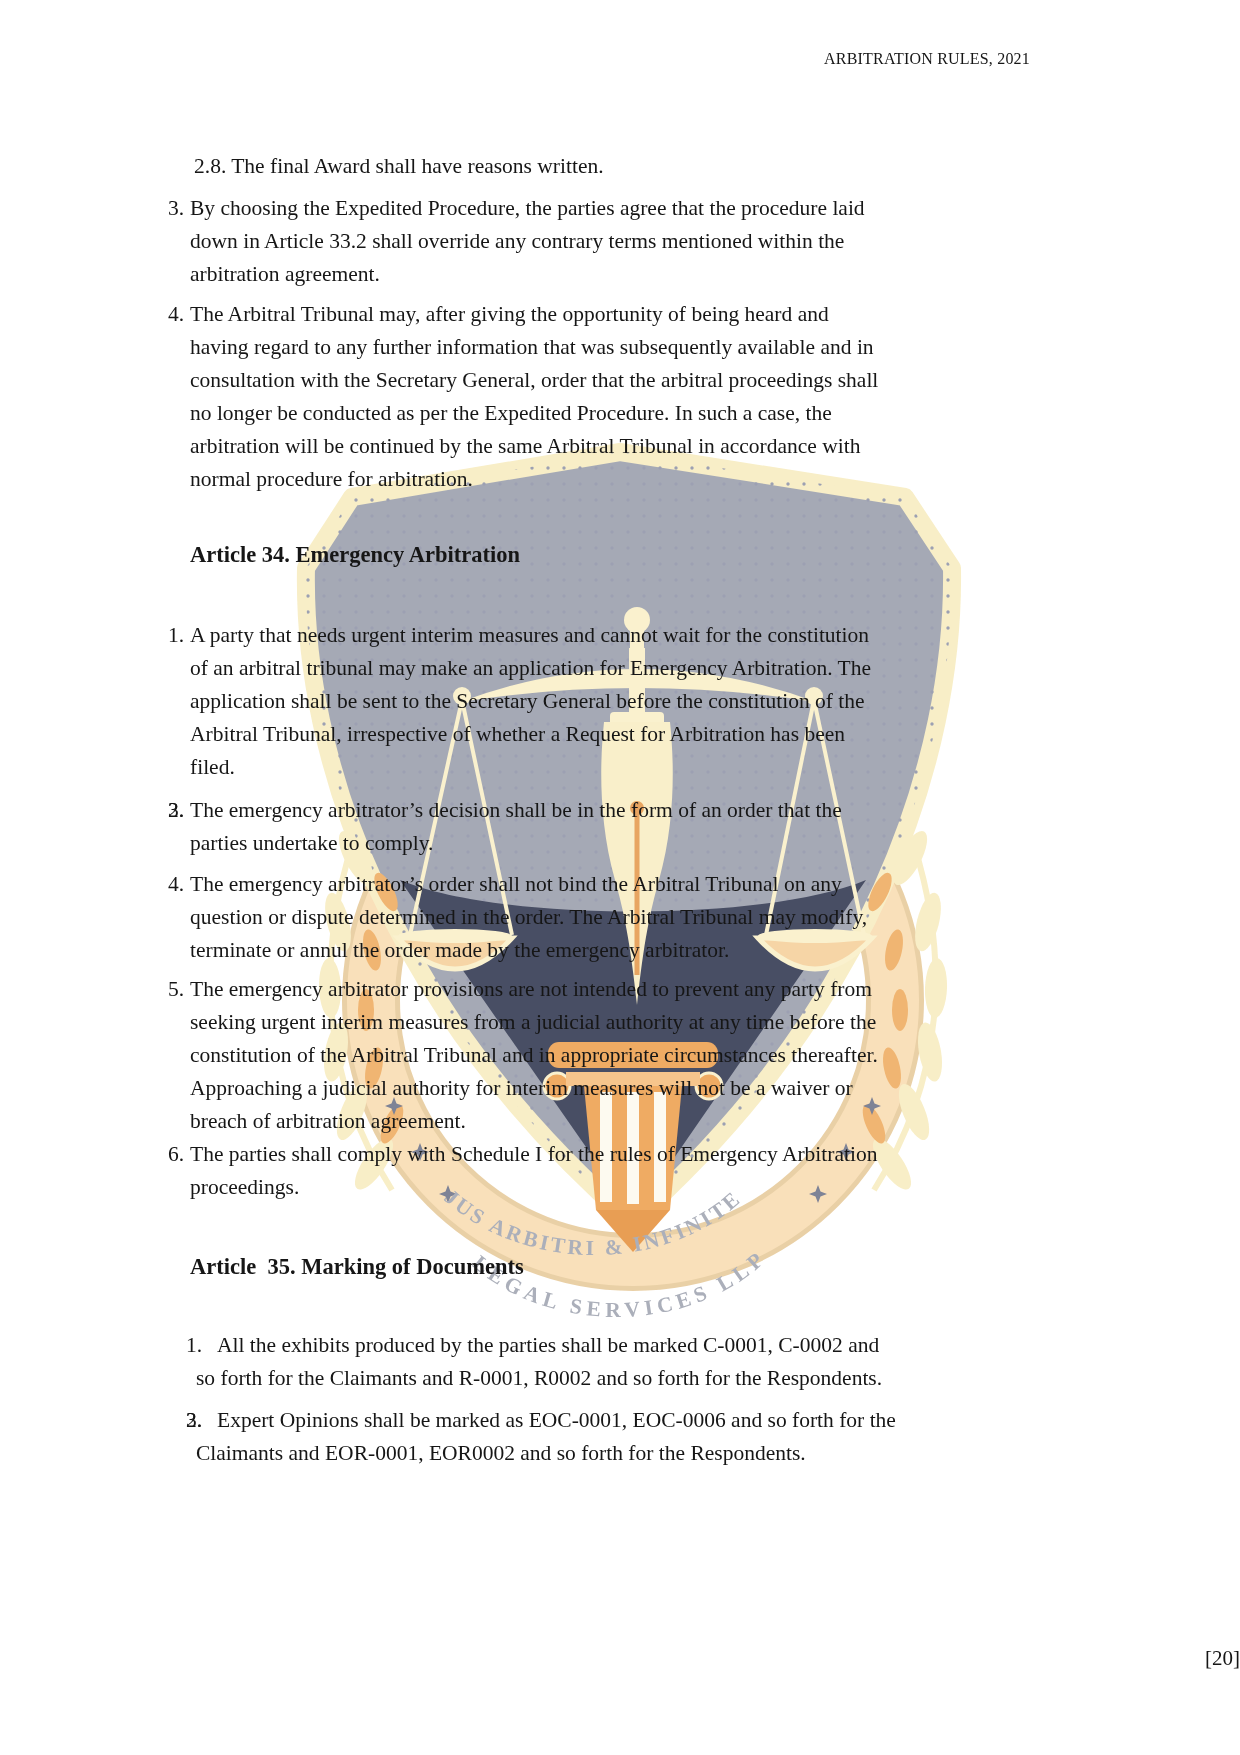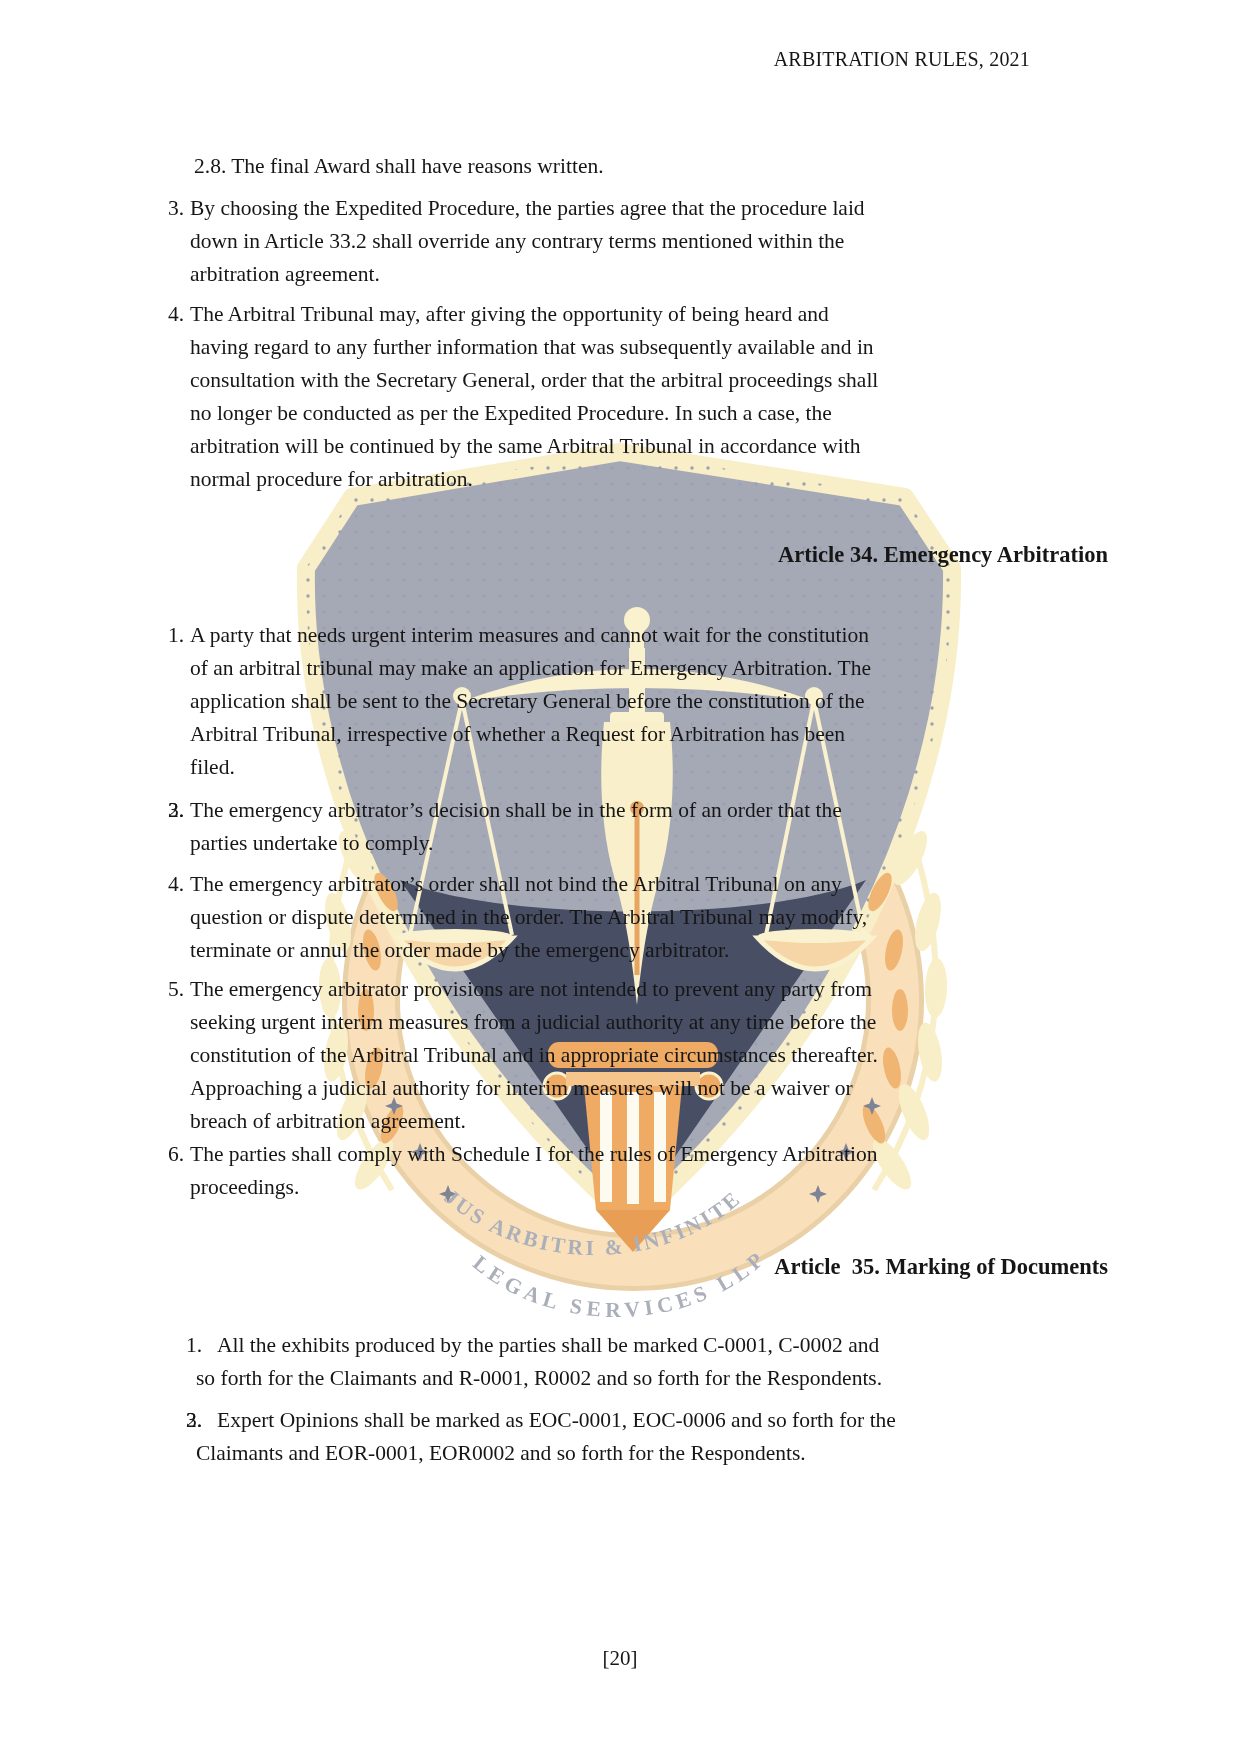--- a/index.html
+++ b/index.html
@@ -15,21 +15,21 @@
   .watermark {
     position:absolute;
     left:280px; top:430px;
     z-index:0;
     opacity:.97;
   }
   .header {
     position:absolute;
     top:46px; left:0; right:210px;
     text-align:right;
-    font-size:20px;
+    font-size:16px;
     line-height:26px;
     z-index:1;
     letter-spacing:.2px;
   }
   .content {
     position:absolute;
     left:168px; top:150px;
     width:940px;
     font-size:21.5px;
     line-height:33px;
@@ -39,27 +39,26 @@
   .item { position:relative; padding-left:22px; }
   .item .num { position:absolute; left:0; top:0; }
   .sub28 { padding-left:26px;font-family:Liberation Serif, serif; }
   .item35 { position:relative; padding-left:28px; text-indent:21px; }
   .item35 .num { position:absolute; left:18px; top:0; text-indent:0; }
   .heading {
     font-weight:bold;
     font-size:22.5px;
     line-height:33px;
     margin-left:22px;
-    text-align:right;
   }
   .footer {
     position:absolute;
     left:0; width:100%;
     top:1646px;
-    text-align:center;
+    text-align:right;
     font-size:21px;
     z-index:1;
   }
 </style>
 </head>
 <body>
 
 <div class="page">
 
   <svg class="watermark" width="740" height="900" viewBox="280 430 740 900" xmlns="http://www.w3.org/2000/svg">

